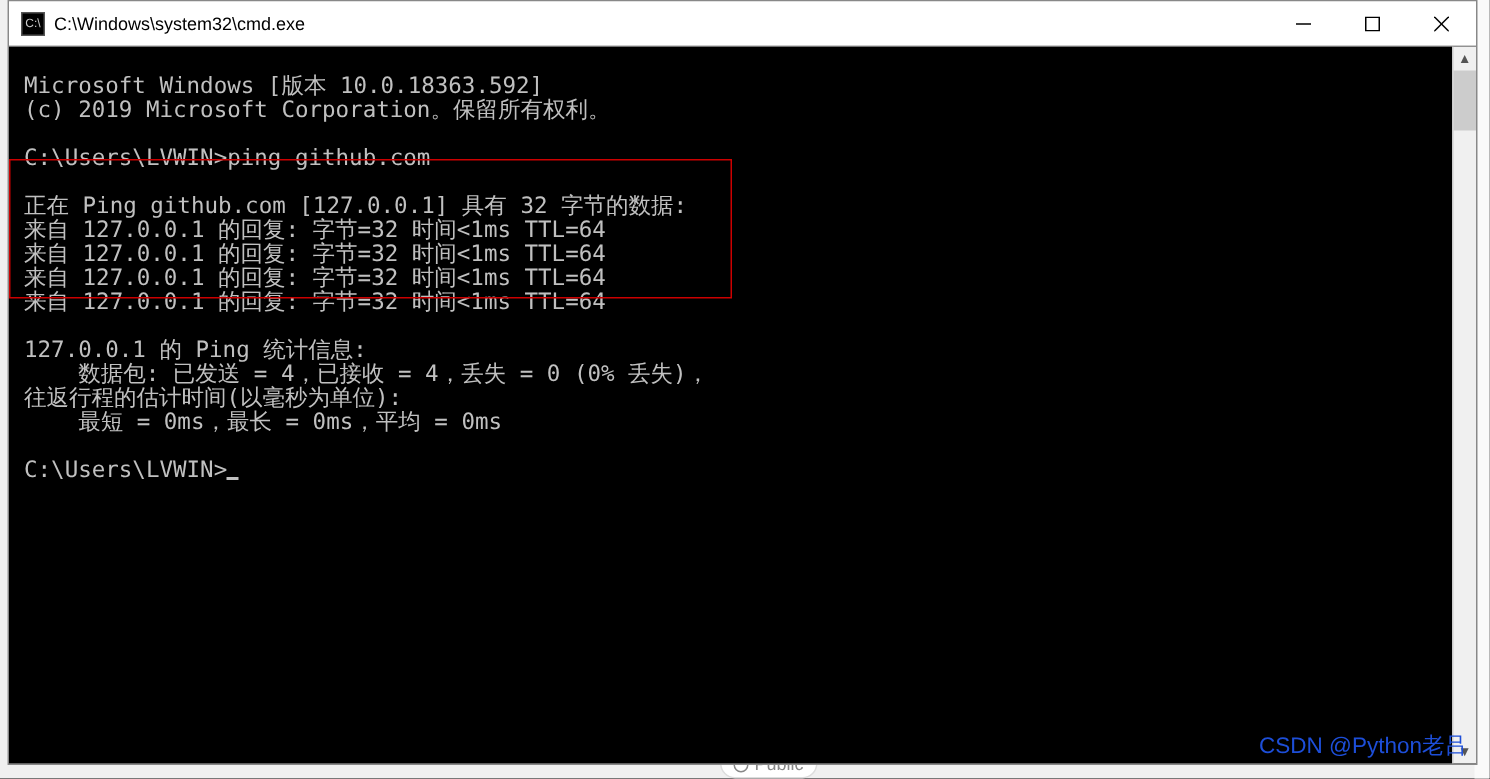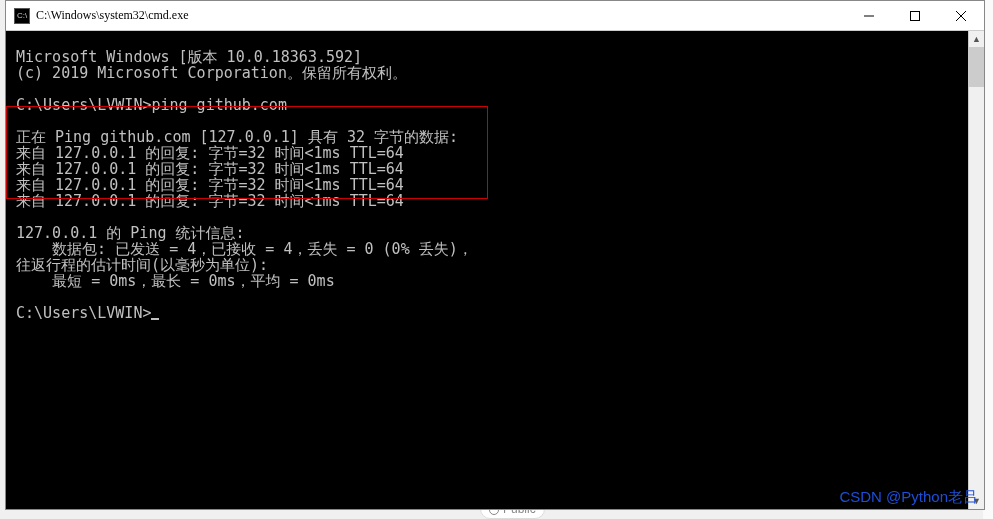--- a/index.html
+++ b/index.html
@@ -51,21 +51,20 @@
       border: 1px solid #555;
       font-size: 8px;
       color: #ccc;
       text-align: center;
       line-height: 14px;
     }
     .titlebar-title {
       flex: 1;
       font-size: 12px;
       color: #000;
-      font-family: Liberation Serif, serif;
     }
     .win-controls {
       display: flex;
       height: 100%;
     }
     .win-btn {
       width: 46px;
       height: 100%;
       display: flex;
       align-items: center;

